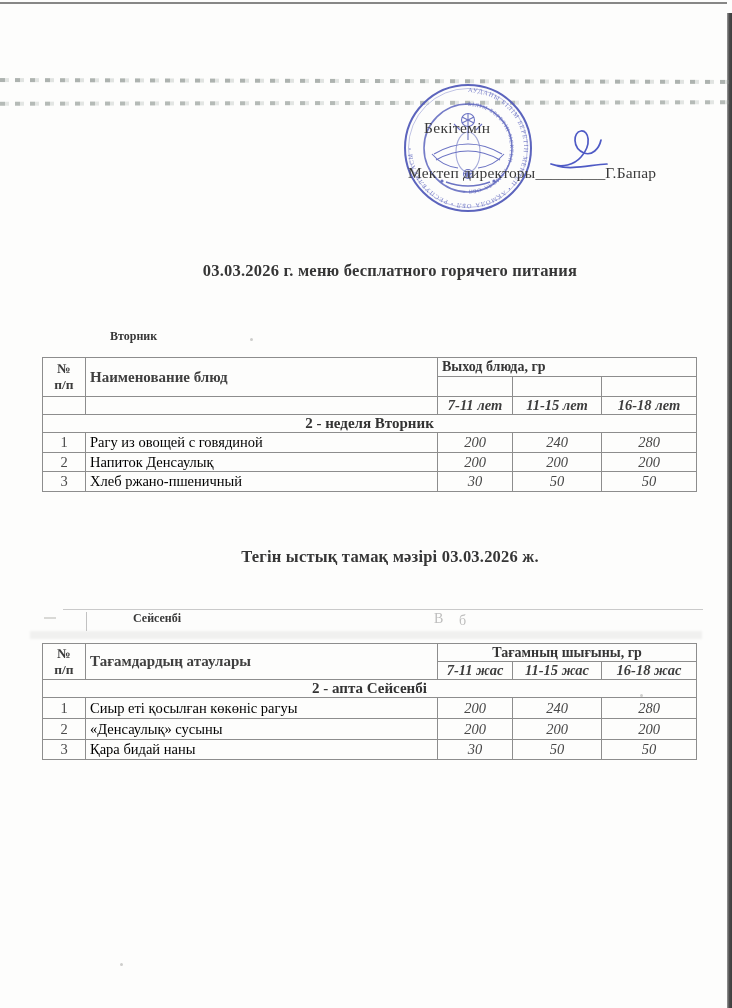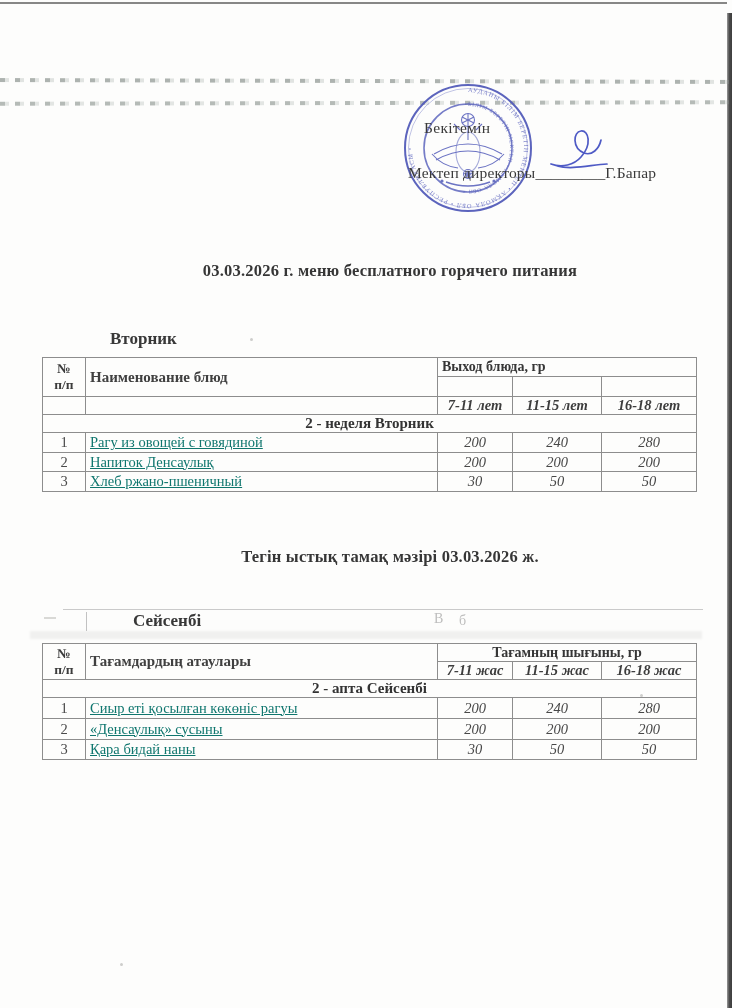--- a/index.html
+++ b/index.html
@@ -22,21 +22,21 @@
   .stamp{position:absolute;left:402px;top:82px;width:132px;height:132px;filter:blur(.35px);opacity:.92;}
   
   .approve{position:absolute;left:424px;top:119px;font-size:15.5px;color:#3a3a3a;letter-spacing:.3px;}
   .director{position:absolute;left:408px;top:148px;font-size:15.5px;color:#3a3a3a;white-space:nowrap;letter-spacing:.2px;margin-top:16px;}
   .director .us{letter-spacing:0;}
   .signature{position:absolute;left:548px;top:124px;width:62px;height:46px;}
   
   .title{position:absolute;left:24px;width:732px;text-align:center;font-weight:bold;font-size:16.5px;color:#363636;letter-spacing:.2px;}
   .t1{top:261px;}
   .t2{top:547px;}
-  .daylabel{position:absolute;font-weight:bold;font-size:17px;color:#383838;}
+  .daylabel{position:absolute;font-weight:bold;font-size:12px;color:#383838;}
   .d1{left:110px;top:329px;}
   .d2{left:97px;top:611px;margin-left:36px;}
   
   .ghost-line{position:absolute;left:63px;top:609px;width:640px;height:1px;background:#bdbdbd;opacity:.8;}
   .ghost-tick{position:absolute;left:86px;top:612px;width:1px;height:19px;background:#c2c2c2;}
   .ghost-char{position:absolute;font-size:14px;color:#8a8a8a;opacity:.55;}
   .g1{left:434px;top:611px;}
   .g2{left:459px;top:613px;}
   .ghost-dash{position:absolute;left:44px;top:617px;width:12px;height:2px;background:#cfcfcc;opacity:.8;}
   .smudge{position:absolute;left:30px;top:631px;width:672px;height:8px;background:rgba(185,185,182,.18);filter:blur(1px);}
@@ -46,21 +46,21 @@
   table.menu td{border:1px solid #8d8d8d;padding:0 4px;overflow:hidden;white-space:nowrap;}
   .tbl1{top:357px;}
   .tbl2{top:643px;}
   td.cnum{text-align:center;font-weight:bold;font-size:13.5px;line-height:1.15;color:#3c3c3c;}
   td.cname{font-weight:bold;font-size:15px;color:#404040;padding-left:12px;}
   td.cgroup{font-weight:bold;font-size:14px;color:#363636;padding-left:8px;}
   td.cgroup.center{text-align:center;padding-left:4px;}
   td.age{font-style:italic;font-weight:600;text-align:center;font-size:14.5px;color:#3d3d3d;}
   td.band{font-weight:bold;text-align:center;font-size:15px;color:#333;}
   td.rnum{text-align:center;color:#4a4a4a;}
-  td.dish{padding-left:8px;color:#0f766e;text-decoration:underline;}
+  td.dish{padding-left:8px;color:#000000;}
   td.val{font-style:italic;text-align:center;color:#484848;}
 </style>
 </head>
 <body>
 
 <div class="page">
 
   <div class="top-edge"></div>
   <div class="right-edge"></div>
   <div class="noise n1"></div>

